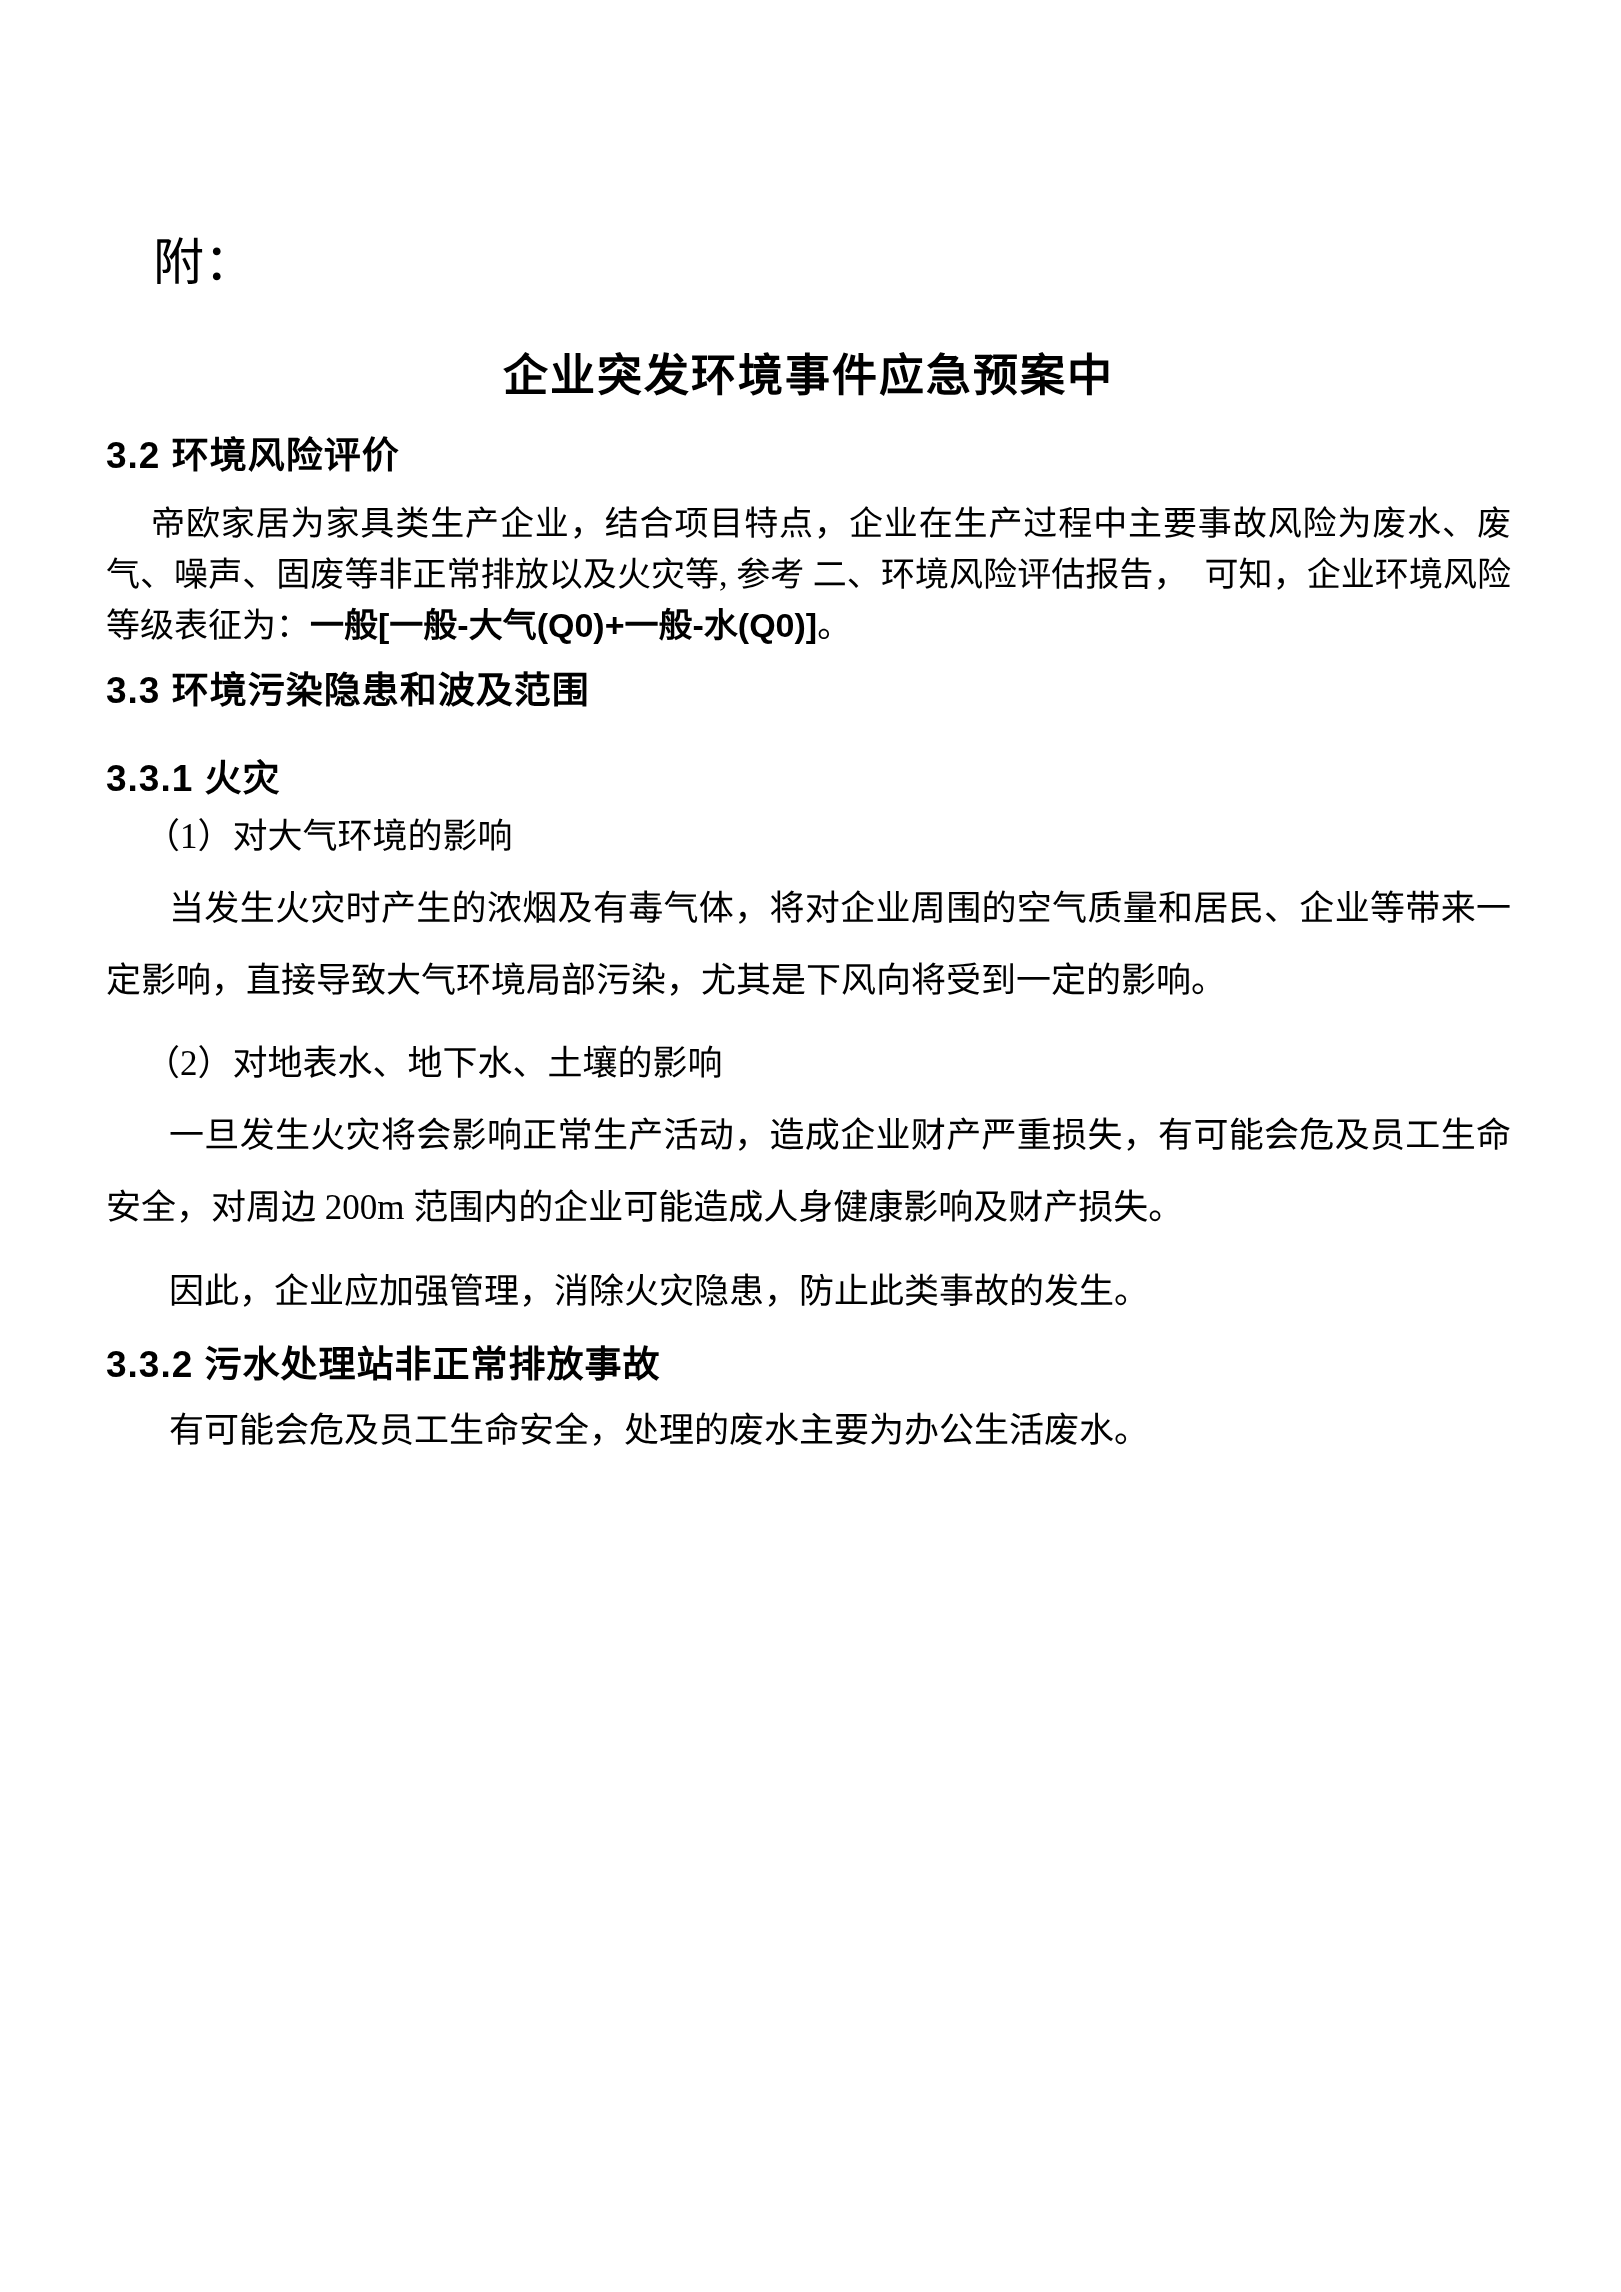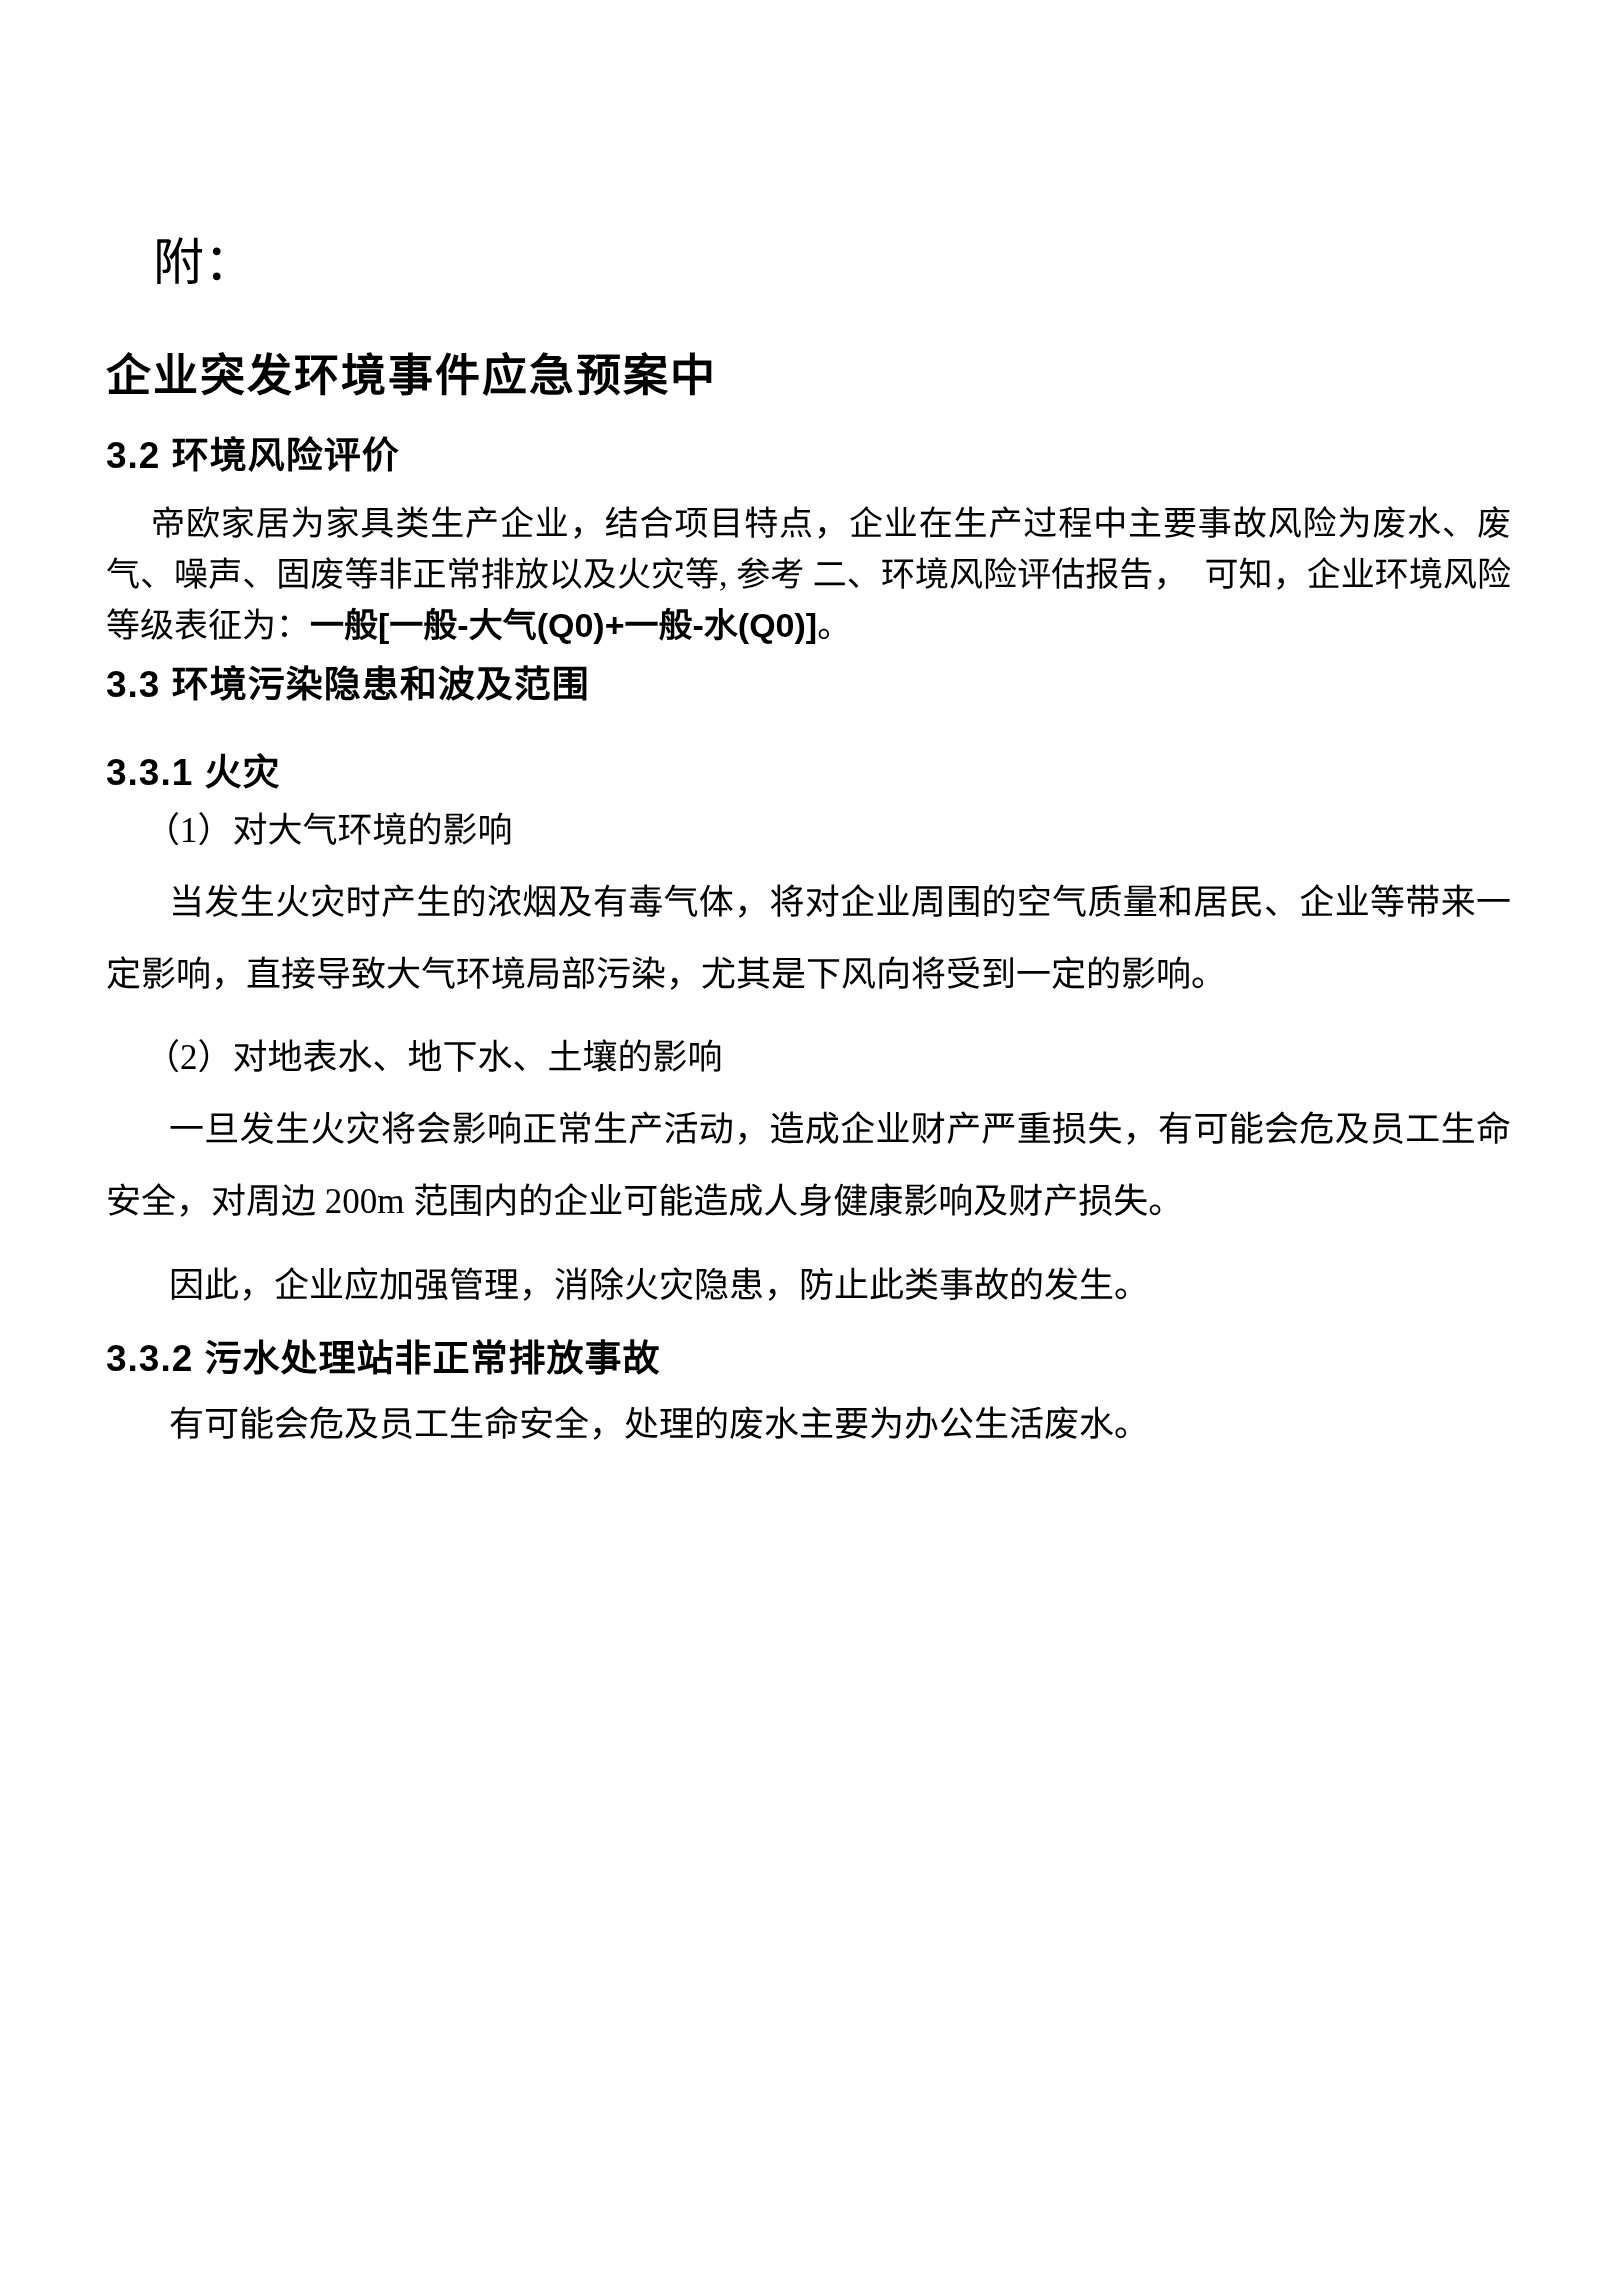--- a/index.html
+++ b/index.html
@@ -14,36 +14,37 @@
     font-family: "Liberation Serif", "DejaVu Serif", serif;
     overflow: hidden;
   }
   .attach {
     font-size: 51px;
     line-height: 61px;
     margin-left: 47px;
     font-weight: normal;
   }
   .doc-title {
+    text-align: center;
     font-weight: bold;
     font-size: 45px;
     line-height: 55px;
     letter-spacing: 2px;
   }
   .doc-title.l1 { margin-top: 55px; }
   .doc-title.l2 { margin-top: 37px; }
   .h-major, .h-minor {
     font-family: "Liberation Sans", "DejaVu Sans", sans-serif;
     font-weight: bold;
     font-size: 37px;
     line-height: 45px;
     letter-spacing: 1px;
   }
   .h-32  { margin-top: 29px; }
-  .h-33  { margin-top: 11px;  }
+  .h-33  { margin-top: 17px;  }
   .h-331 { margin-top: 43px; }
   .h-332 { margin-top: 13.7px; margin-bottom: 8px; }
   .p-32 {
     margin-top: 19.6px;
     font-size: 34px;
     line-height: 51px;
     text-align: justify;
     text-indent: 45px;
   }
   .p-33 {

